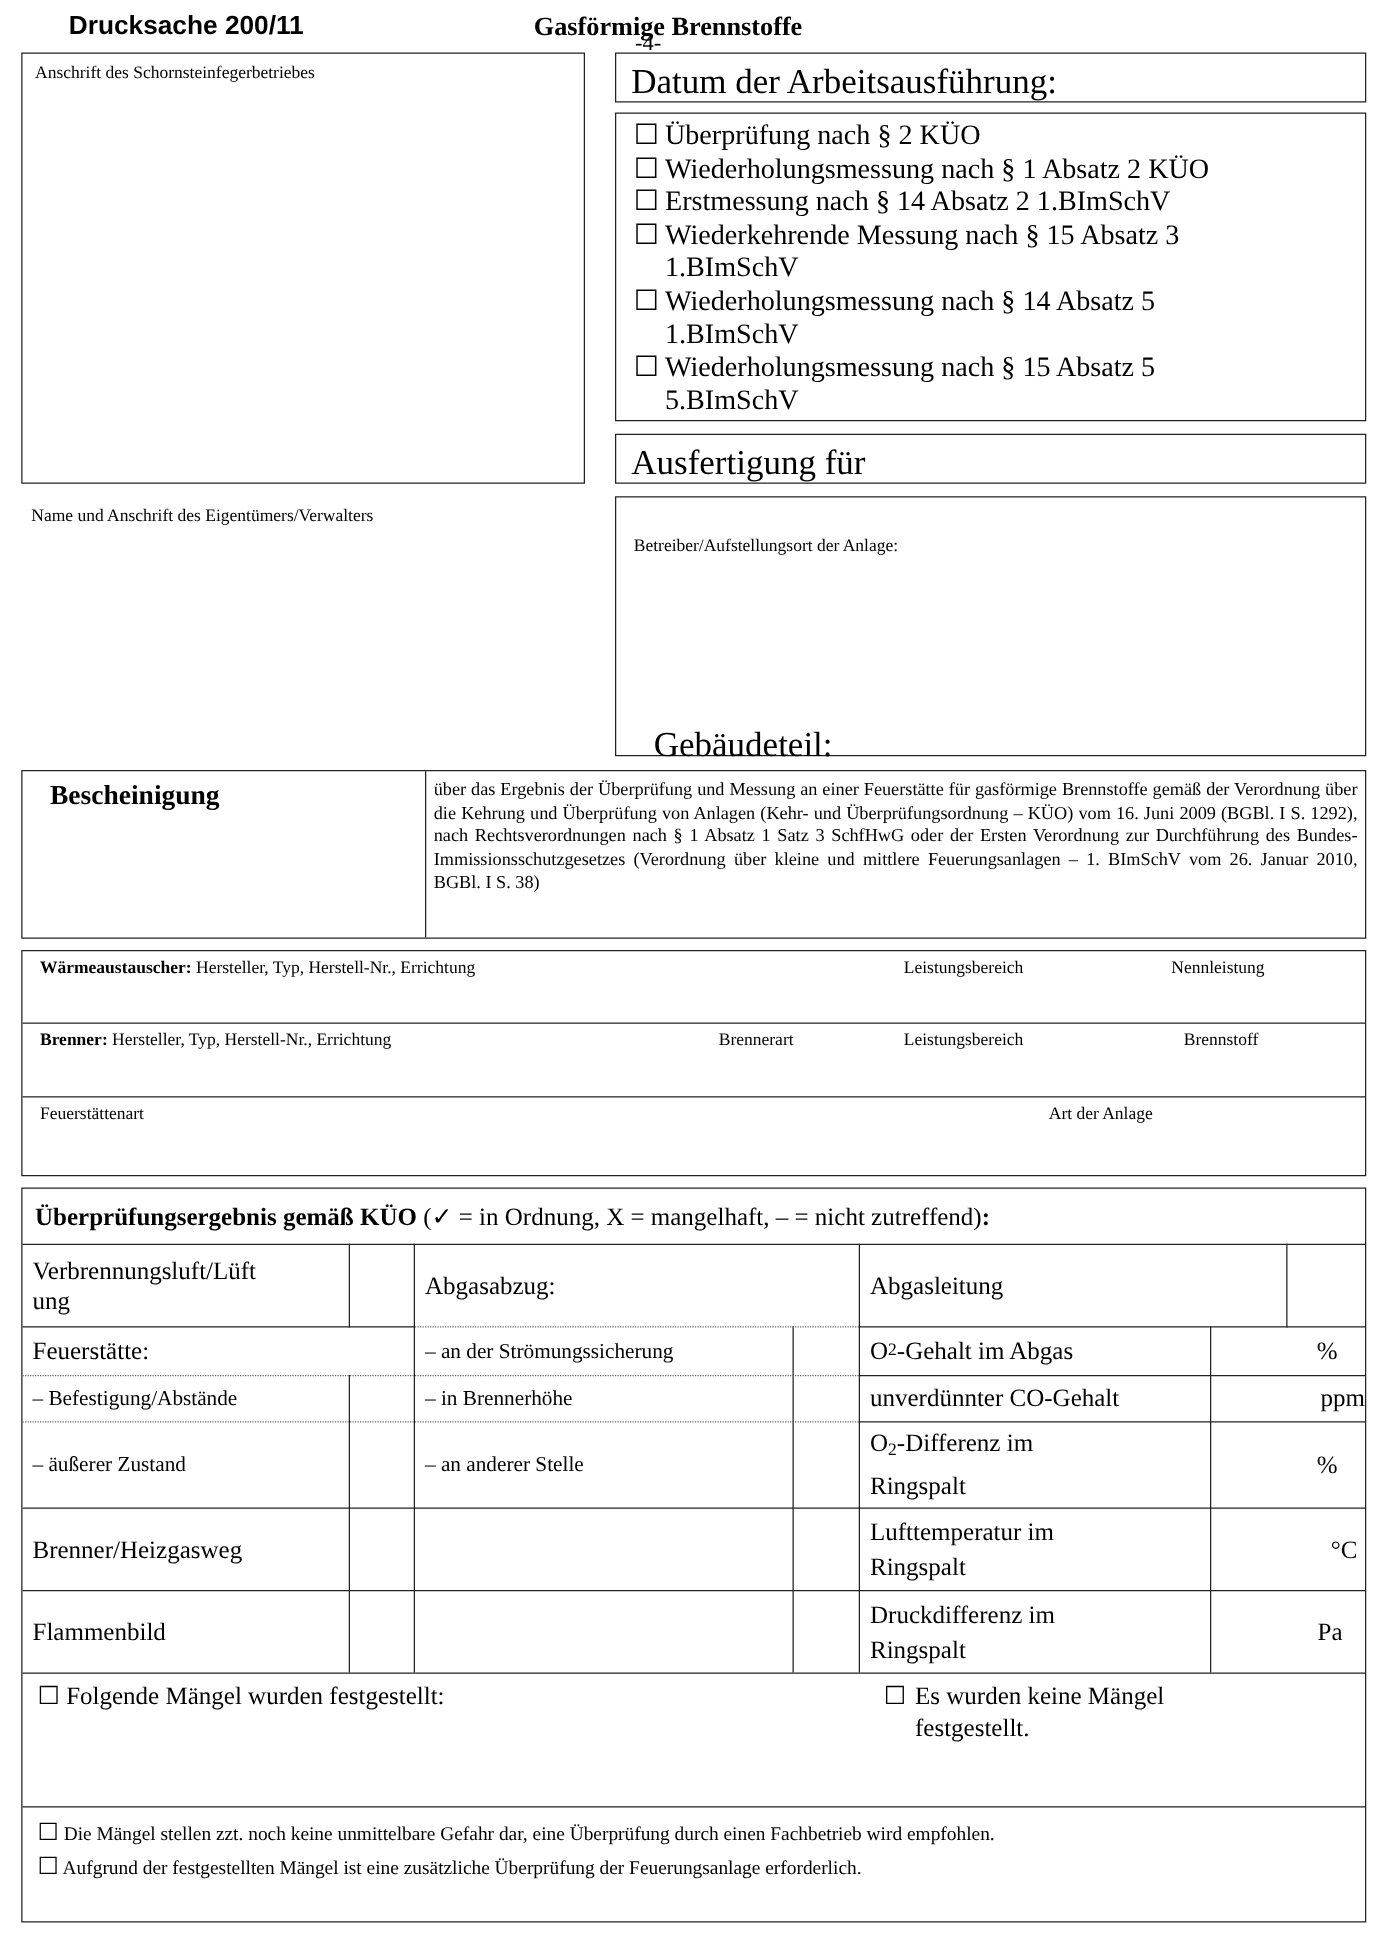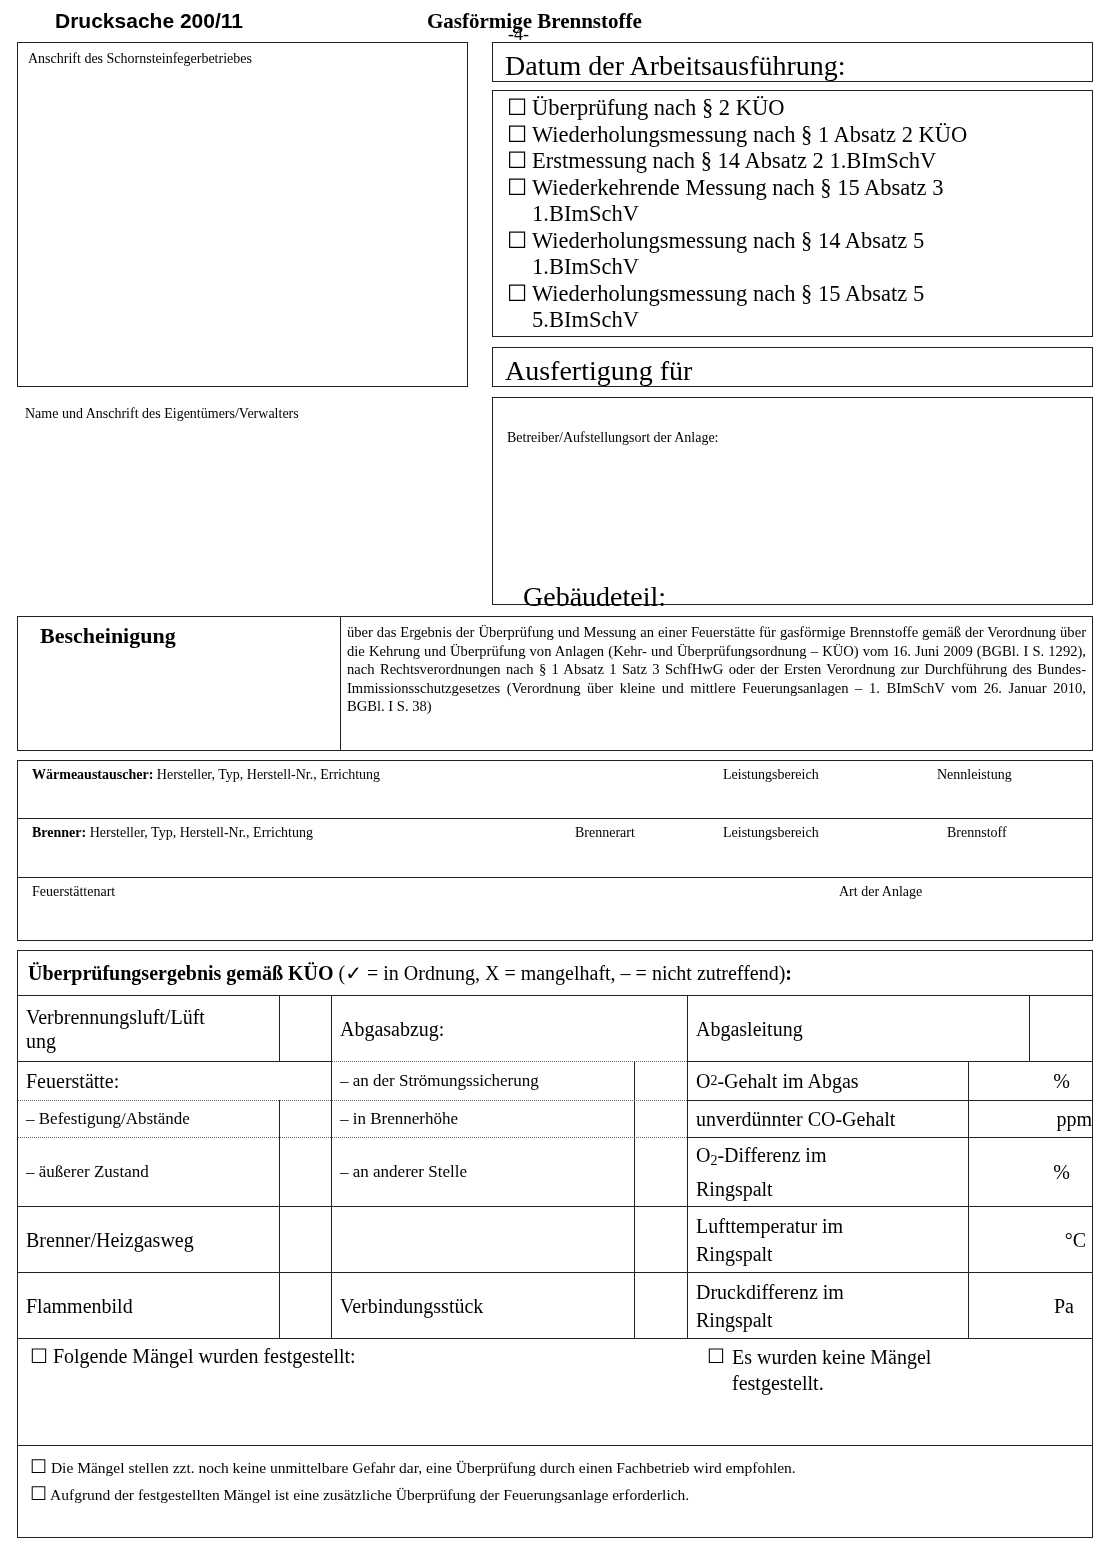--- a/index.html
+++ b/index.html
@@ -173,21 +173,20 @@
 
   <div class="cell mid" style="left:0; top:256px; width:261px; height:65px;">Brenner/Heizgasweg</div>
   <div class="abs" style="left:262px; top:256px; width:51px; height:65px;"></div>
   <div class="abs" style="left:617px; top:256px; width:52px; height:65px;"></div>
   <div class="cell mid" style="left:670px; top:256px; width:280px; height:65px; white-space:pre-line;">Lufttemperatur im
 Ringspalt</div>
   <div class="cell mid unit" style="left:951px; top:256px; width:123px; height:65px; padding-right:6px;">°C</div>
 
   <div class="cell mid" style="left:0; top:322px; width:261px; height:65px;">Flammenbild</div>
   <div class="abs" style="left:262px; top:322px; width:51px; height:65px;"></div>
-  <div class="cell mid" style="left:314px; top:322px; width:302px; height:65px;">Verbindungsstück</div>
   <div class="abs" style="left:617px; top:322px; width:52px; height:65px;"></div>
   <div class="cell mid" style="left:670px; top:322px; width:280px; height:65px; white-space:pre-line;">Druckdifferenz im
 Ringspalt</div>
   <div class="cell mid unit" style="left:951px; top:322px; width:123px; height:65px; padding-right:18px;">Pa</div>
 
   <div class="abs mid" style="left:12px; top:393px;"><span>☐</span> <span>Folgende Mängel wurden festgestellt:</span></div>
   <div class="abs mid" style="left:689px; top:393px; display:flex;">
       <span style="width:25px;">☐</span>
       <span style="white-space:pre-line; line-height:26px;">Es wurden keine Mängel
 festgestellt.</span>

